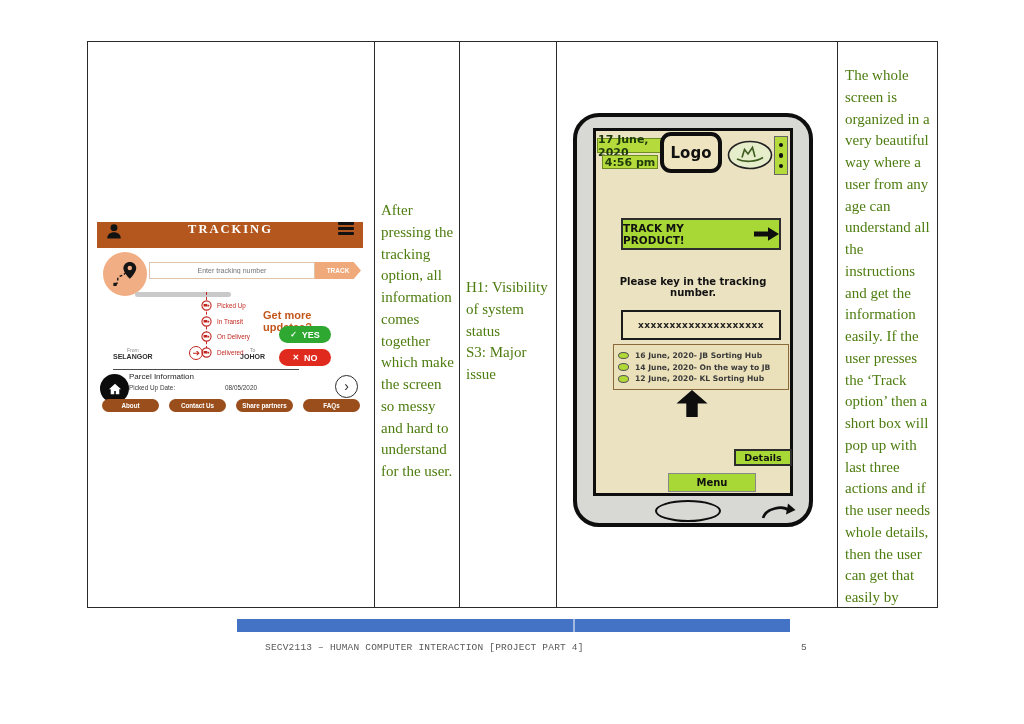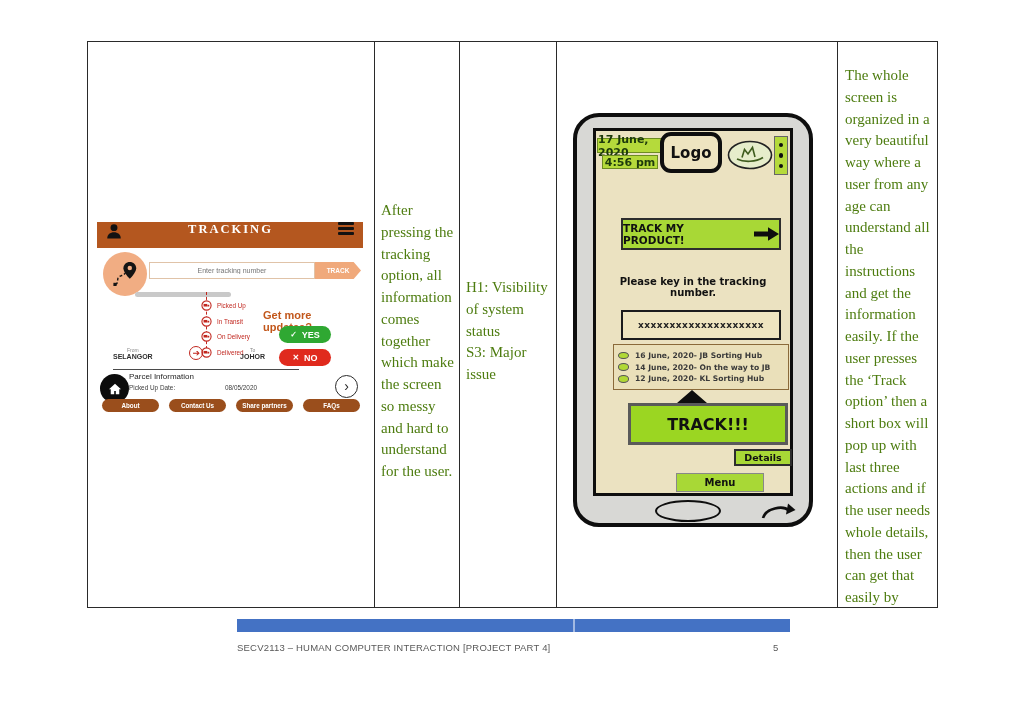--- a/index.html
+++ b/index.html
@@ -103,31 +103,31 @@
                 display:flex; flex-direction:column; justify-content:space-evenly; }
   .status-row { display:flex; align-items:center; gap:6px; }
   .bullet { width:11px; height:7.5px; background:#b0d836; border:1px solid #555; border-radius:50%; flex:0 0 auto; }
   .status-txt { font-size:7.6px; font-weight:bold; color:#3a3a3a; }
   #up-arrow { position:absolute; left:80px; top:259px; }
   #track-big { position:absolute; left:32px; top:272px; width:160px; height:42px; background:#9bd622;
                border:3px solid #5a5a5a; display:flex; align-items:center; justify-content:center;
                font-size:16px; font-weight:bold; color:#111; }
   #details-btn { position:absolute; left:138px; top:318px; width:58px; height:17px; font-size:9.5px; }
   #menu-btn { position:absolute; left:72px; top:342px; width:88px; height:19px; font-size:10px;
-              border-width:1px; border-color:#888;margin-left:8px; }
+              border-width:1px; border-color:#888; }
   #home-oval { position:absolute; left:78px; top:383px; width:66px; height:22px;
                border:2.5px solid #0e0e0e; border-radius:50%; }
   #back-arrow { position:absolute; left:182px; top:384px; }
 
   
   #footer-bar { position:absolute; left:237px; top:619px; width:553px; height:13px; background:#4472c4; }
   #footer-bar .seg-divider { position:absolute; left:336px; top:0; width:1.5px; height:13px;
                              background:rgba(255,255,255,0.5); }
-  .footer-text { position:absolute; top:642px; font-family:Liberation Sans, sans-serif;
-                 font-size:9.5px; color:#595959; letter-spacing:0.2px; }
+  .footer-text { position:absolute; top:642px; font-family:Liberation Mono, monospace;
+                 font-size:9.5px; color:#595959; letter-spacing:0.2px;margin-left:28px; }
   #footer-course { left:237px; }
   #footer-page { left:773px; }
 </style>
 </head>
 <body>
 
 <div id="doc-table">
 
   <div class="cell">
     <div id="app-shot">
@@ -290,21 +290,20 @@
           <div class="status-row">
             <span class="bullet"></span>
             <span class="status-txt">12 June, 2020- KL Sorting Hub</span>
           </div>
         </div>
 
         <svg id="up-arrow" width="32" height="27" viewBox="0 0 30 26">
           <path d="M15 0 30 13h-9.5v13h-11V13H0z" fill="#0e0e0e"></path>
         </svg>
 
-        <div id="track-big">TRACK!!!</div>
         <div class="green-btn" id="details-btn">Details</div>
         <div class="green-btn" id="menu-btn">Menu</div>
       </div>
 
       <div id="home-oval"></div>
       <svg id="back-arrow" width="38" height="22" viewBox="0 0 38 22">
         <path d="M4 17 C7 7 24 4 30 9.5" fill="none" stroke="#0e0e0e" stroke-width="2.6"></path>
         <path d="M29 2.5l7.5 6.5-9.5 4.5z" fill="#0e0e0e"></path>
       </svg>
     </div>

